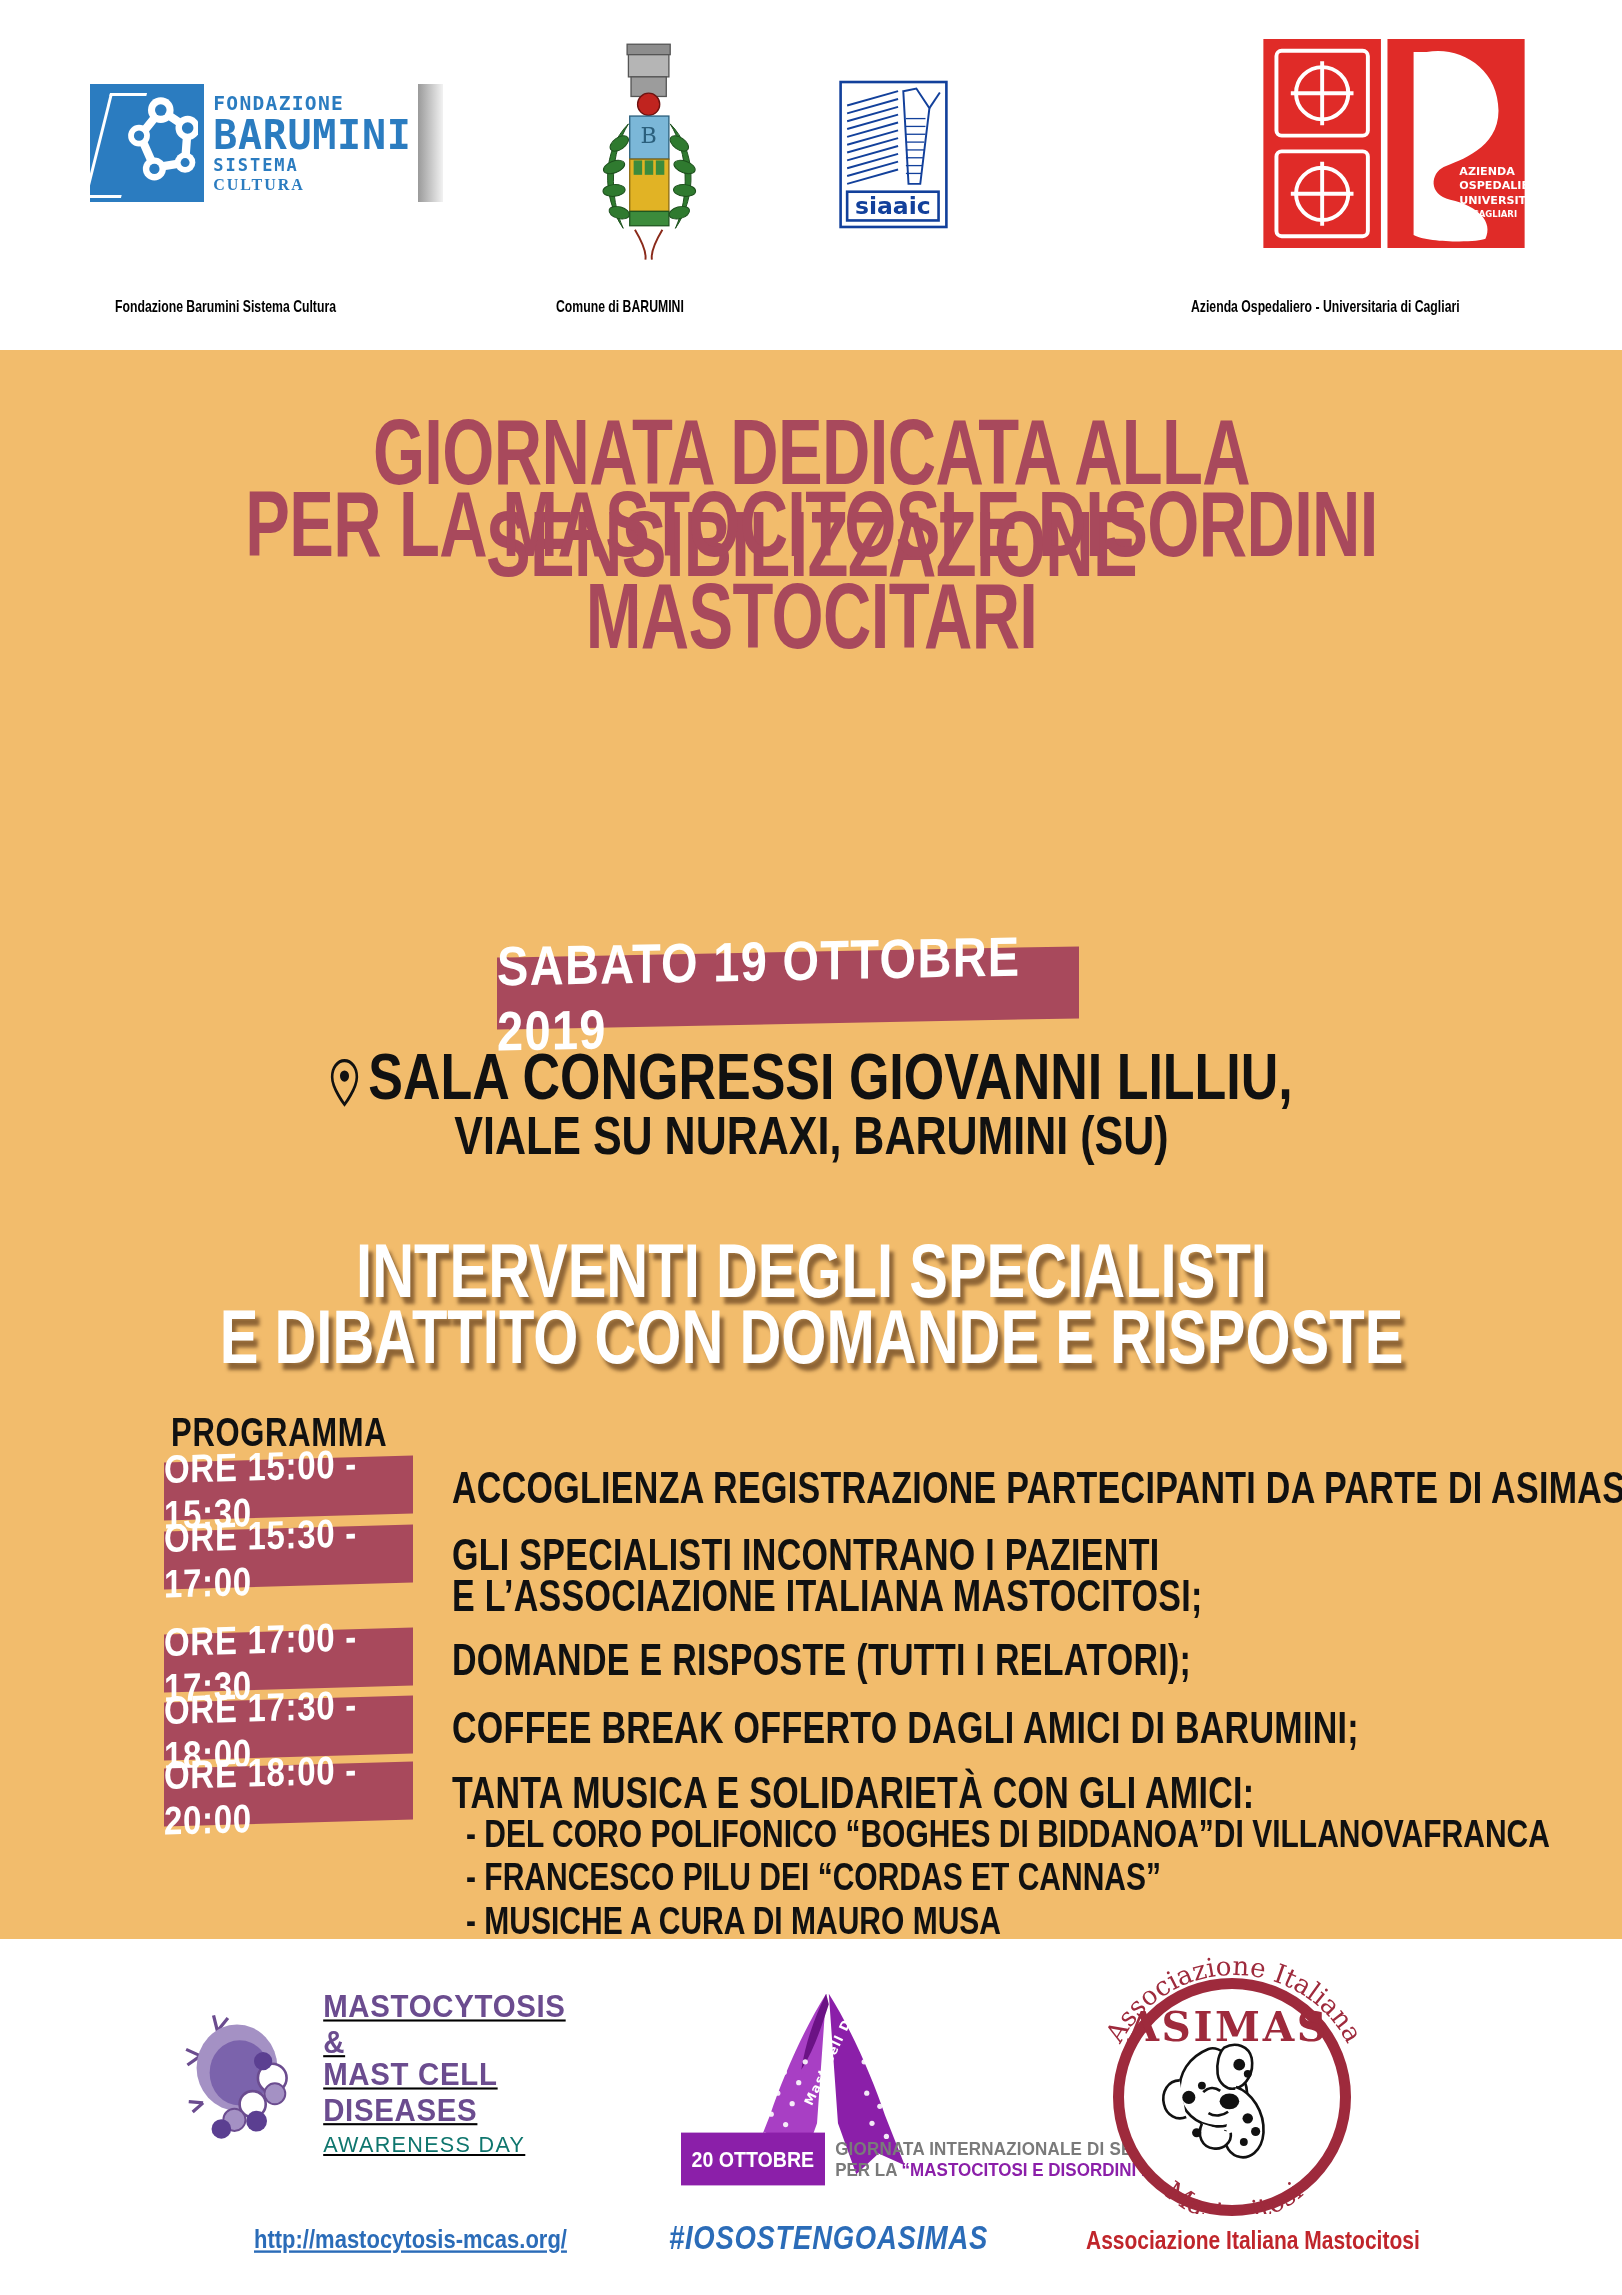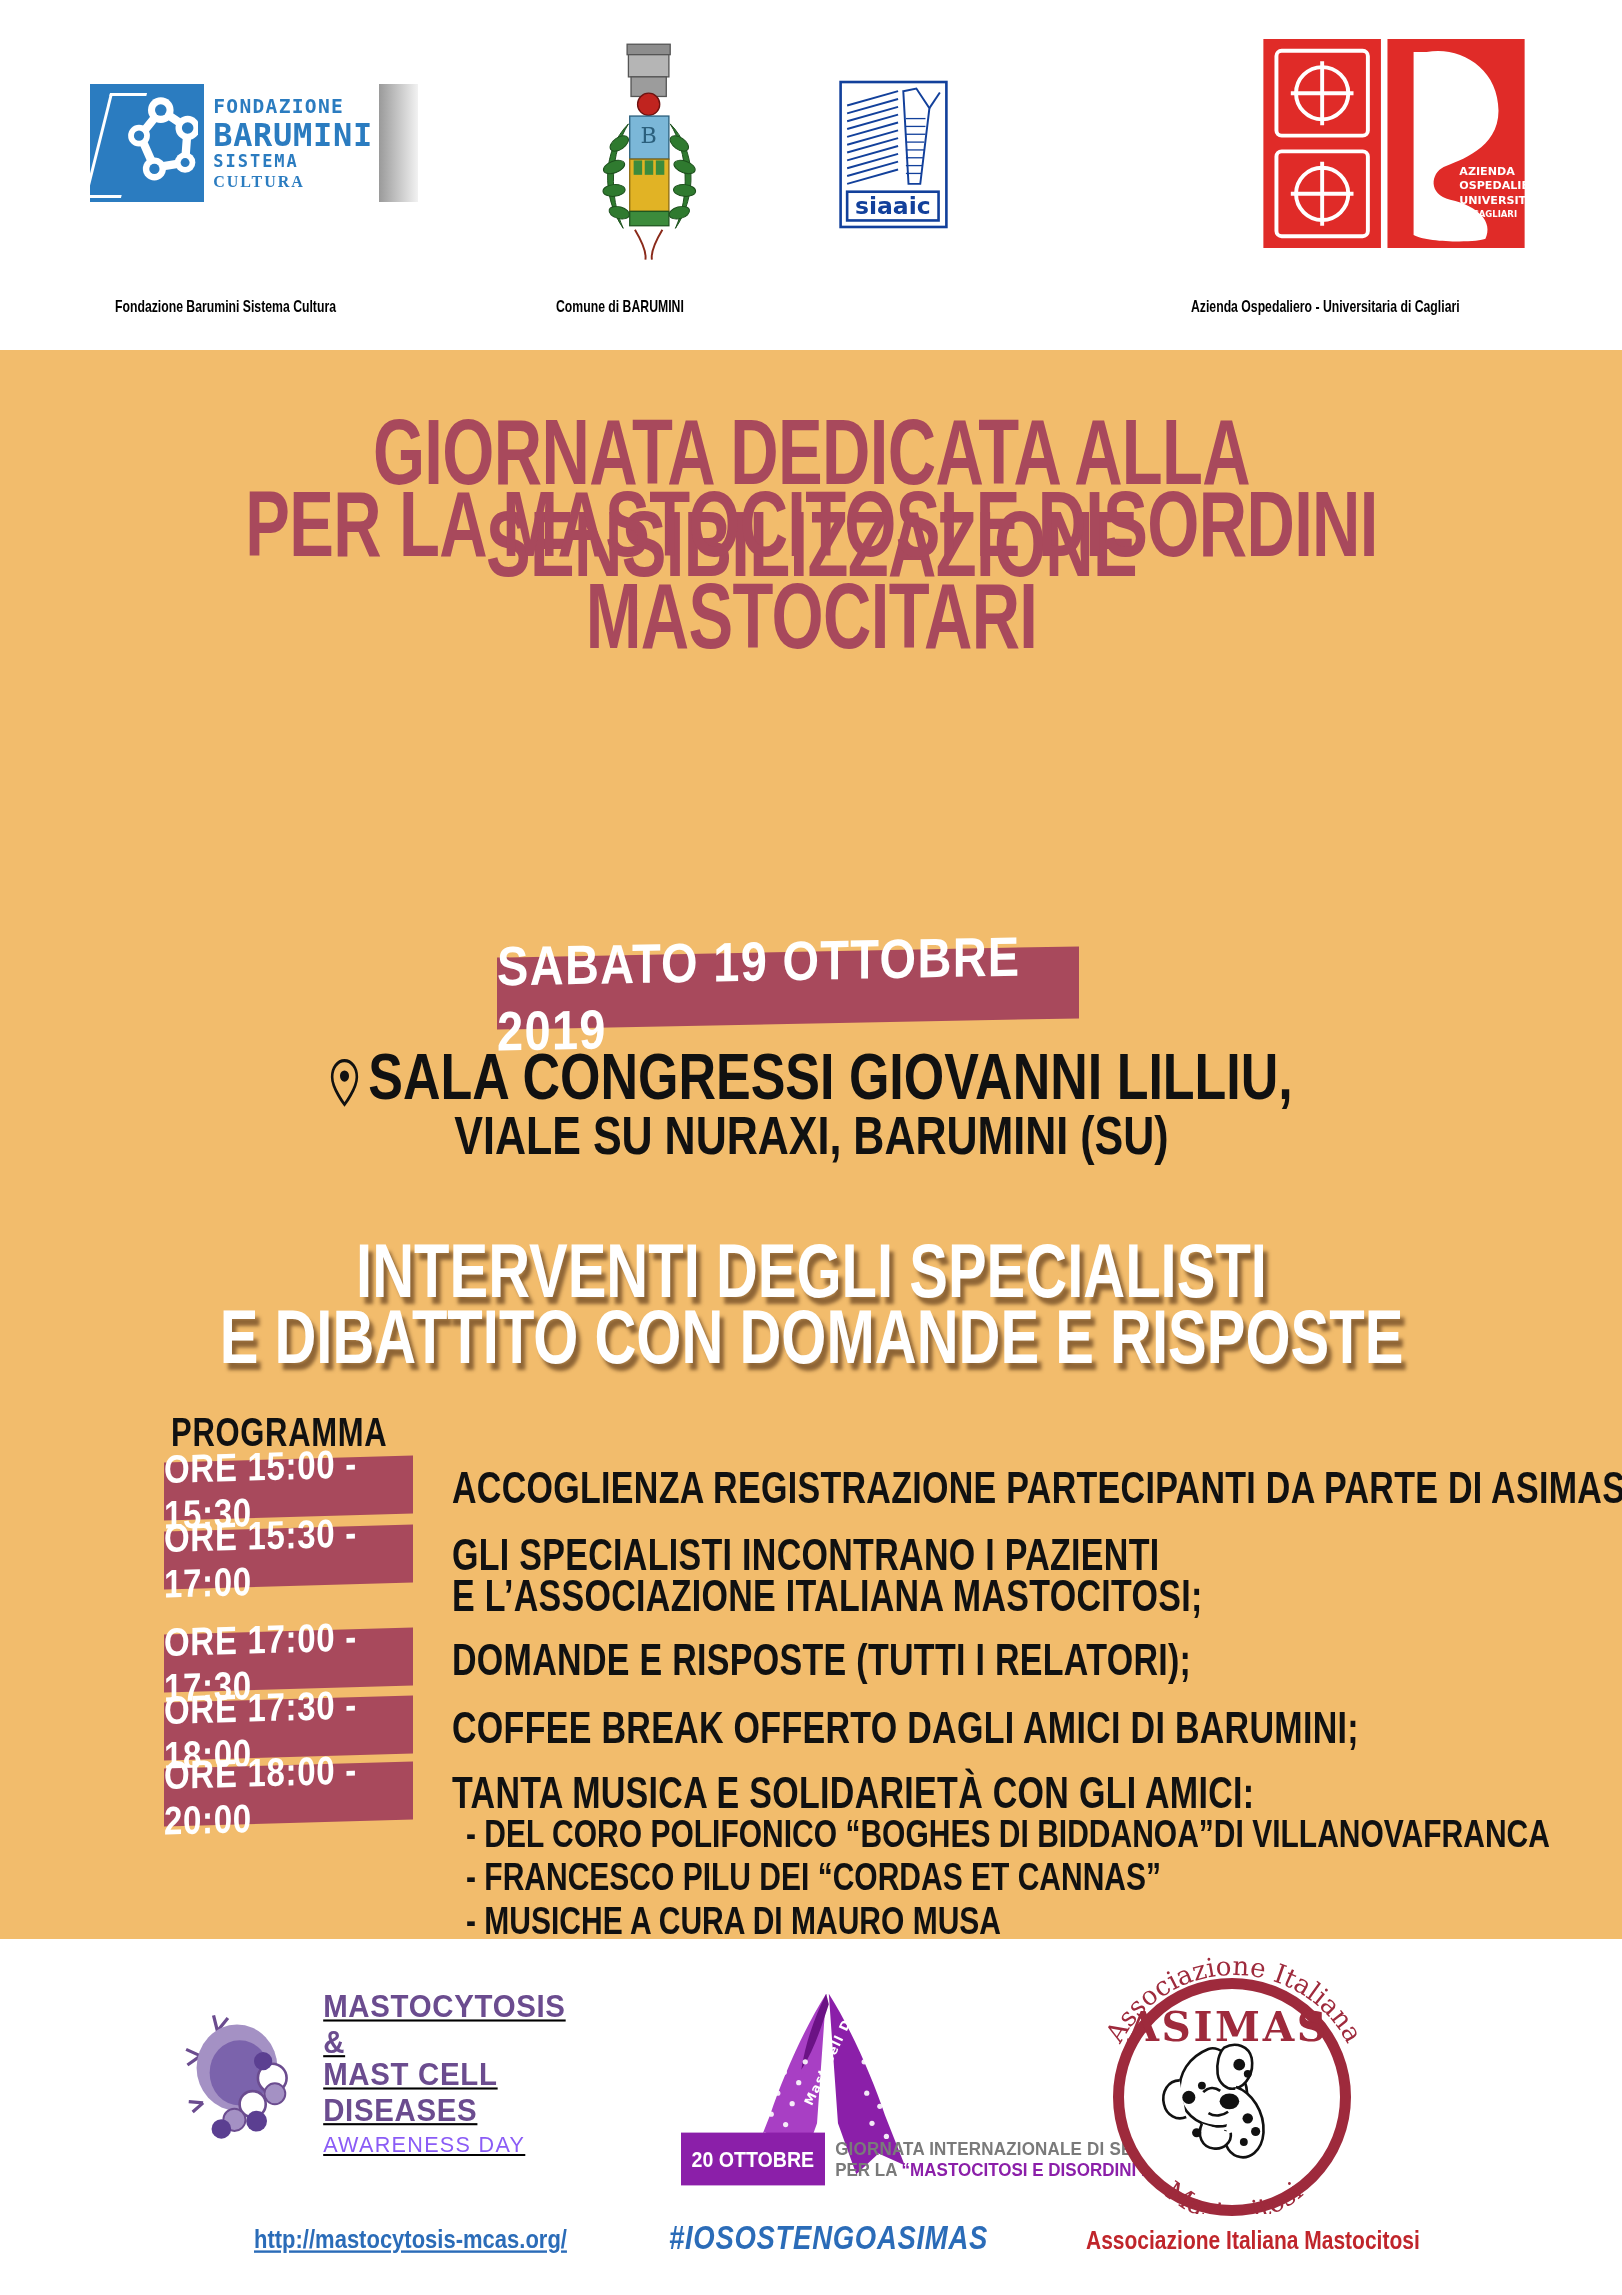--- a/index.html
+++ b/index.html
@@ -19,21 +19,21 @@
 
   
   #logo-fbsc{left:90px;top:84px;width:353px;height:118px;display:flex;align-items:stretch;}
   #logo-fbsc .mark{width:114px;background:#2B7CC0;position:relative;flex:none;}
   #logo-fbsc .mark .chev{position:absolute;left:6.5px;top:9.2px;width:34px;height:99px;
      border-left:3.3px solid #fff;border-top:3.3px solid #fff;border-bottom:3.3px solid #fff;
      transform:skewX(-14deg);border-right:none;}
   #logo-fbsc .mark .net{position:absolute;left:31px;top:11.8px;width:77px;height:96px;}
   #logo-fbsc .words{padding-left:9.2px;display:flex;flex-direction:column;justify-content:center;gap:1.3px;}
   #logo-fbsc .w1{color:#2B7CC0;font-size:19.6px;font-weight:bold;letter-spacing:1.3px;font-family:"DejaVu Sans Mono",monospace;}
-  #logo-fbsc .w2{color:#2B7CC0;font-size:32px;font-weight:bold;letter-spacing:0.7px;line-height:.95;font-family:"DejaVu Sans Mono",monospace;}
+  #logo-fbsc .w2{color:#2B7CC0;font-size:40px;font-weight:bold;letter-spacing:0.7px;line-height:.95;font-family:"DejaVu Sans Mono",monospace;}
   #logo-fbsc .w3{color:#2B7CC0;font-size:17px;font-weight:bold;letter-spacing:2px;font-family:"DejaVu Sans Mono",monospace;}
   #logo-fbsc .w4{color:#2B7CC0;font-size:16px;font-weight:bold;letter-spacing:2px;font-family:Liberation Serif, serif;}
   #logo-fbsc .fade{width:39px;margin-left:6.5px;background:linear-gradient(90deg,#9a9a9a,#f2f2f2);}
 
   
   #logo-comune{left:563px;top:39px;width:170px;height:222px;}
 
   
   #logo-siaaic{left:838px;top:79px;width:380px;height:151px;display:flex;align-items:flex-start;}
   #logo-siaaic .glyph{width:111px;height:151px;position:relative;flex:none;}
@@ -119,21 +119,21 @@
      font-style:italic;font-size:26px;transform:scaleY(1.22);transform-origin:left top;white-space:nowrap;}
 
   
   .footer{position:absolute;left:0;top:1939px;width:1623px;height:357px;background:#fff;}
 
   #foot-mcas{position:absolute;left:177px;top:59px;width:419px;height:151px;display:flex;align-items:center;}
   #foot-mcas .cellart{width:137px;height:137px;position:relative;flex:none;}
   #foot-mcas .mcas-words{padding-left:9.2px;text-decoration:underline;}
   #foot-mcas .m1{color:#6B4C8F;font-weight:bold;font-size:29.4px;letter-spacing:0.7px;line-height:1.16;
       font-family:"Liberation Sans Narrow","Liberation Sans",sans-serif;transform:scaleY(1.05);transform-origin:left top;}
-  #foot-mcas .m2{color:#8b5cf6;font-size:21.6px;letter-spacing:1.3px;margin-top:6.5px;
+  #foot-mcas .m2{color:#0f766e;font-size:21.6px;letter-spacing:1.3px;margin-top:6.5px;
       font-family:"Liberation Sans Narrow","Liberation Sans",sans-serif;}
 
   #foot-ribbon{position:absolute;left:677px;top:39px;width:301px;height:216px;}
   .ribbon-line{position:absolute;left:681px;top:196px;display:flex;align-items:stretch;height:48px;}
   .ribbon-date{background:#8B1FA9;color:#fff;font-weight:bold;font-size:19.6px;
       display:flex;align-items:center;padding:0 10.5px;letter-spacing:0px;
       font-family:"Liberation Sans Narrow","Liberation Sans",sans-serif;transform:scaleY(1.1);}
   .ribbon-txt{padding-left:10.5px;display:flex;flex-direction:column;justify-content:center;line-height:1.22;}
   .ribbon-txt .r1{color:#7a7a7a;font-weight:bold;font-size:17px;letter-spacing:0.2px;
       font-family:"Liberation Sans Narrow","Liberation Sans",sans-serif;transform:scaleY(1.12);transform-origin:left top;}

